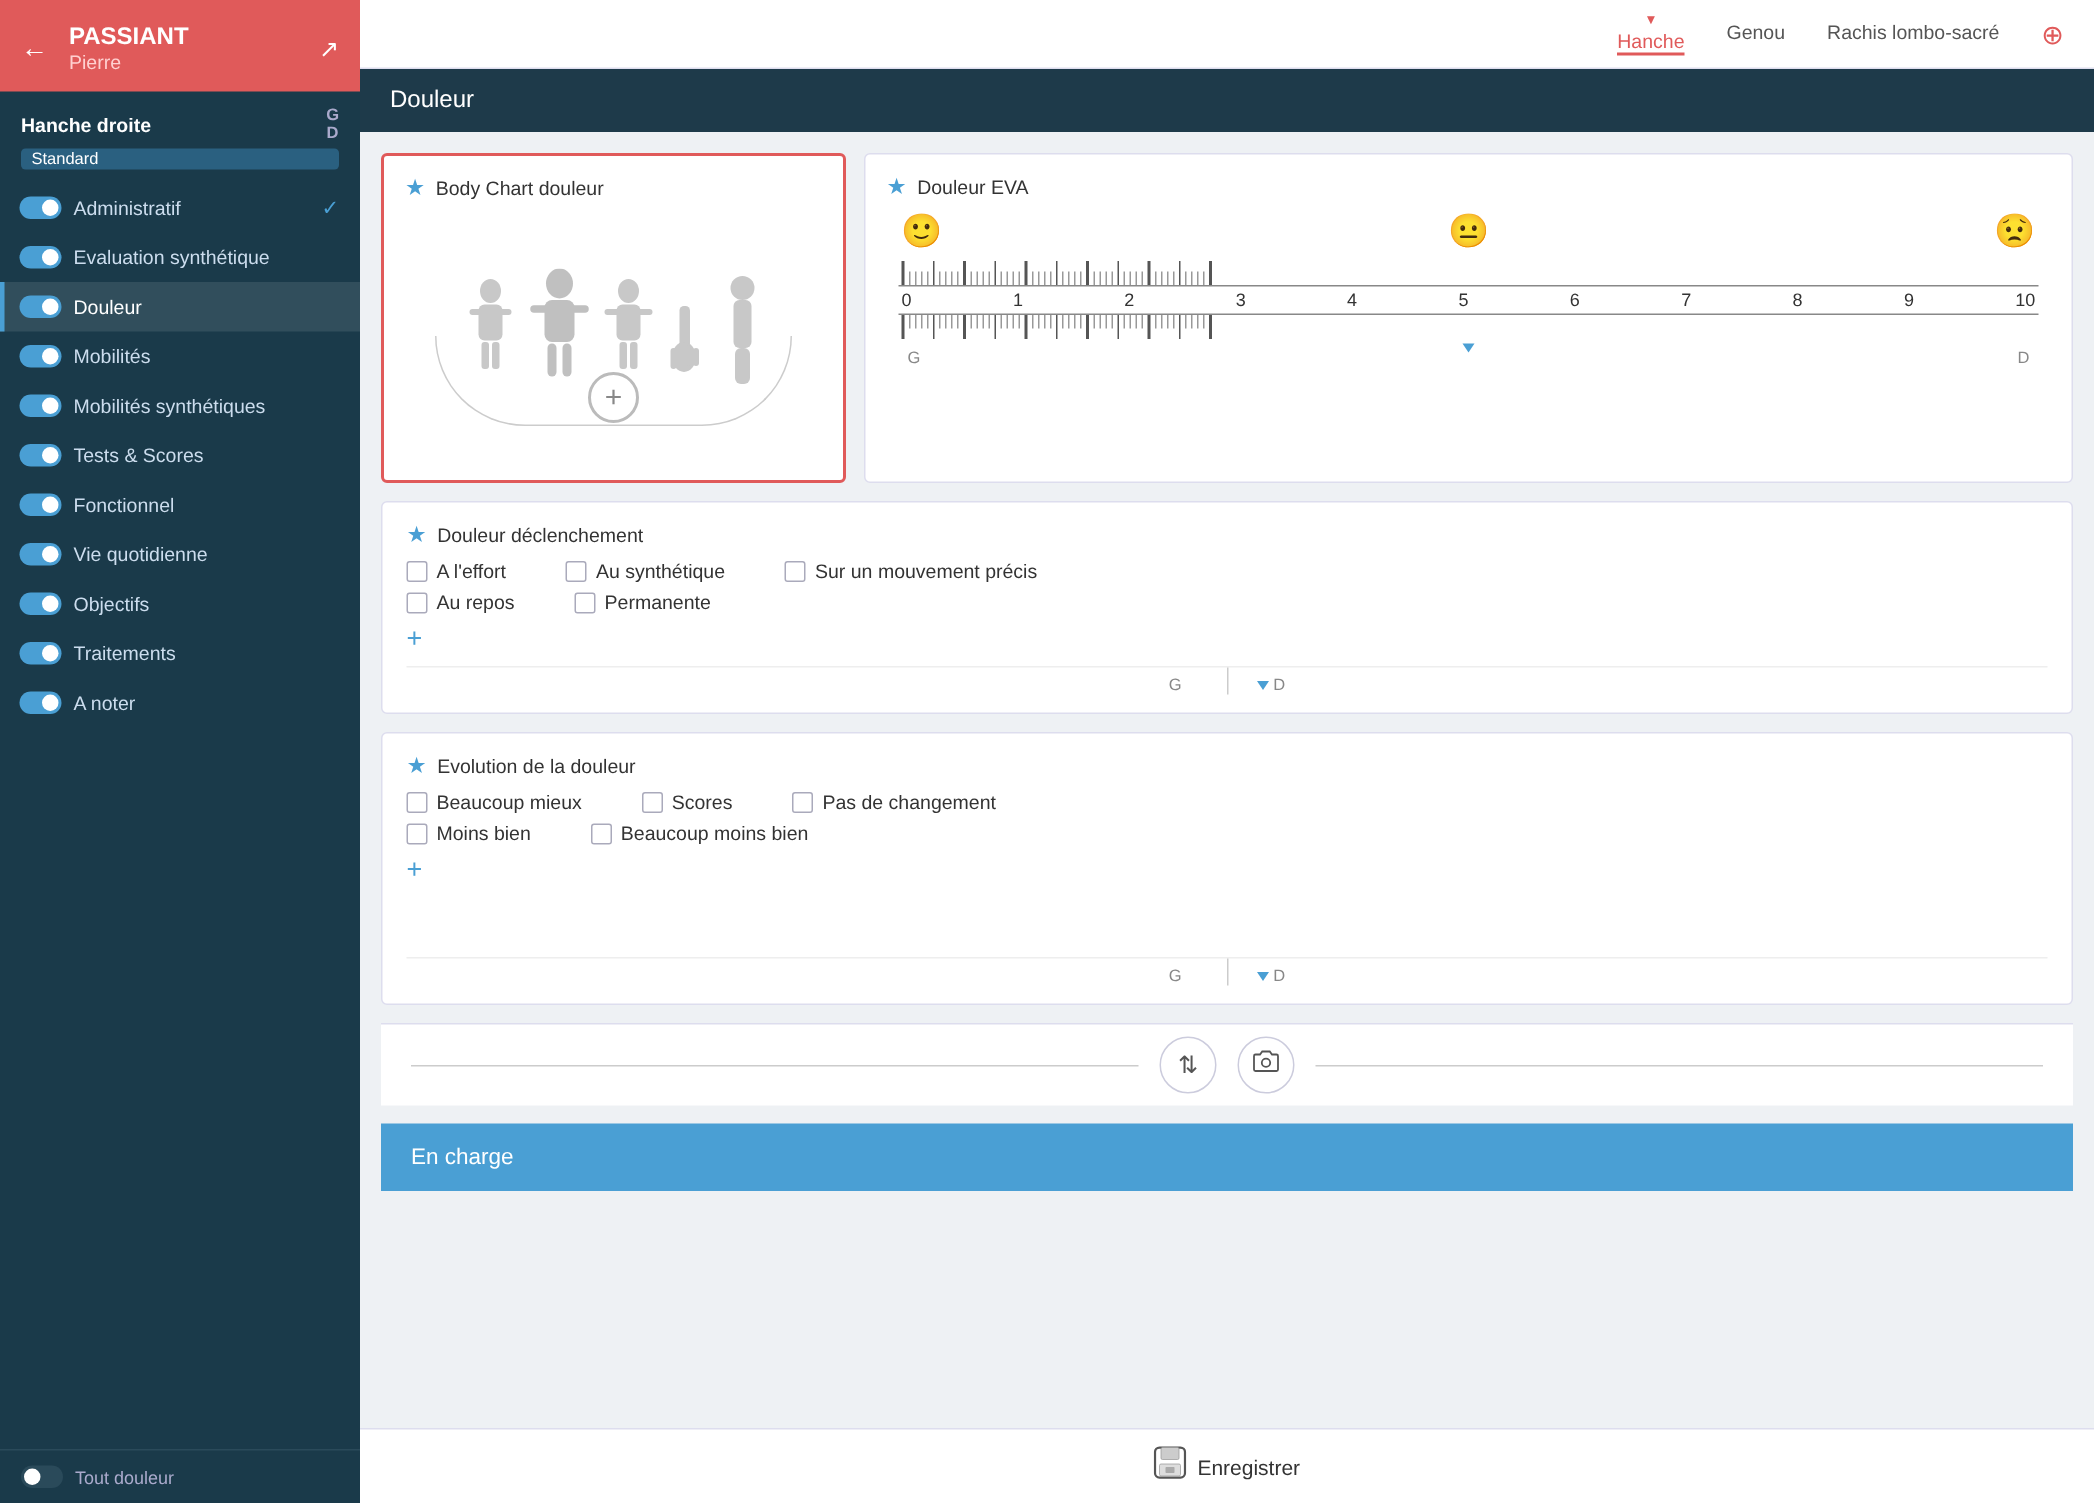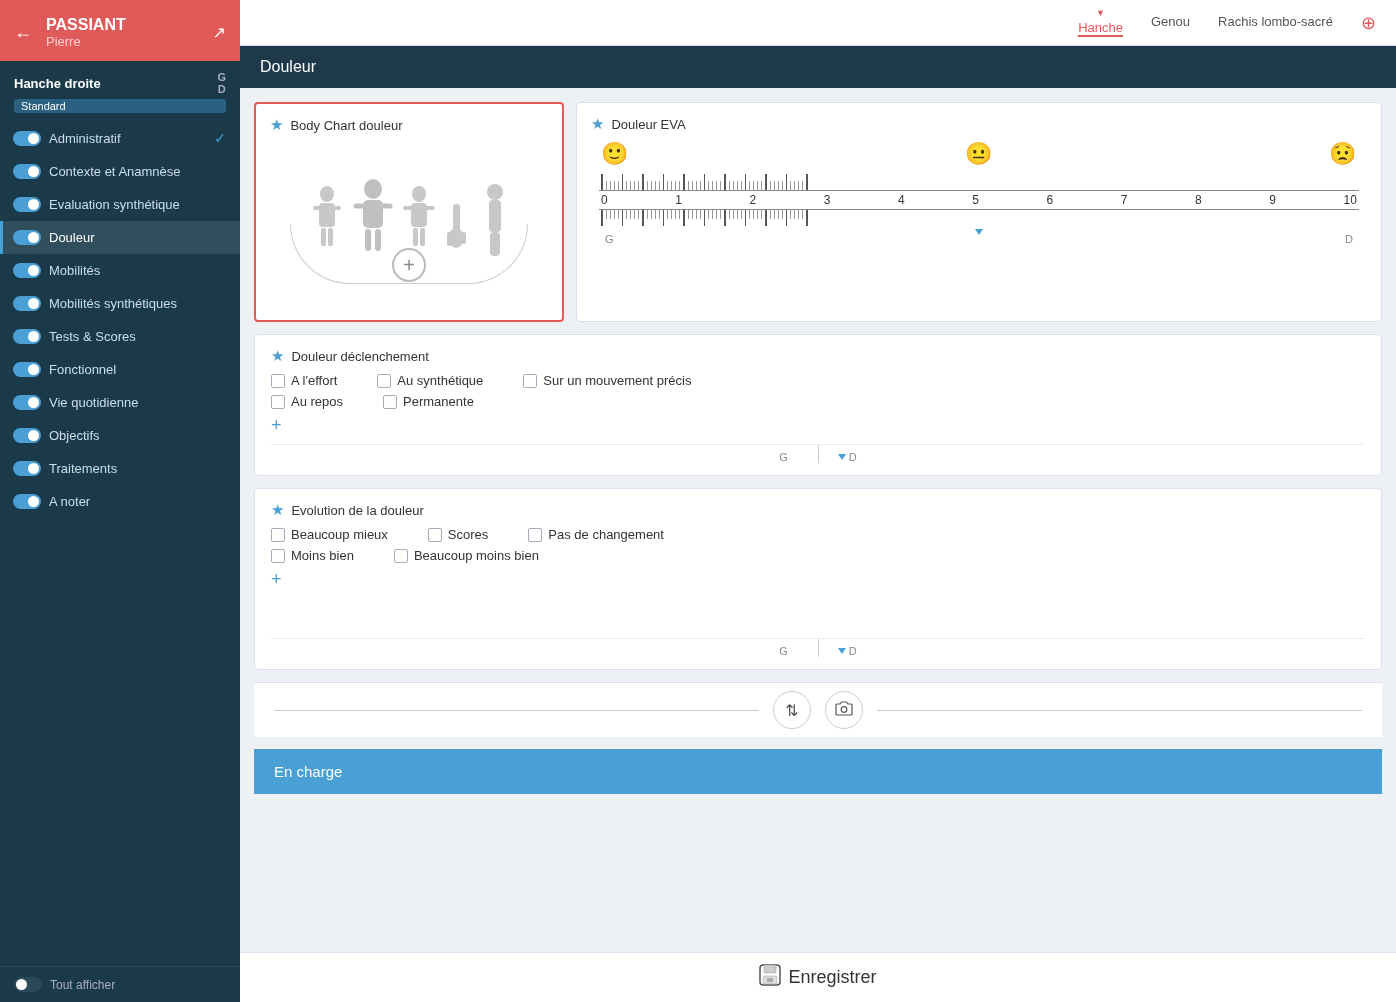--- a/index.html
+++ b/index.html
@@ -312,21 +312,21 @@
       align-items: center;
       justify-content: center;
       padding: 10px 20px;
       gap: 8px;
       min-height: 50px;
     }
     .save-btn {
       display: flex;
       align-items: center;
       gap: 7px;
-      font-size: 18px;
+      font-size: 14px;
       color: #333;
       cursor: pointer;
       background: none;
       border: none;
     }
     .save-icon { font-size: 20px; color: #555; }
   </style>
 </head>
 <body>
 
@@ -351,24 +351,20 @@
 
   <nav class="sidebar-nav">
 
     <div class="sidebar-item">
       <div class="toggle-pill"></div>
       <span>Administratif</span>
       <span class="check-icon">✓</span>
     </div>
     <div class="sidebar-item">
       <div class="toggle-pill"></div>
-      <span>Contexte et Anamnèse</span>
-    </div>
-    <div class="sidebar-item">
-      <div class="toggle-pill"></div>
       <span>Evaluation synthétique</span>
     </div>
     <div class="sidebar-item active">
       <div class="toggle-pill"></div>
       <span>Douleur</span>
     </div>
     <div class="sidebar-item">
       <div class="toggle-pill"></div>
       <span>Mobilités</span>
     </div>
@@ -397,21 +393,21 @@
       <span>Traitements</span>
     </div>
     <div class="sidebar-item">
       <div class="toggle-pill"></div>
       <span>A noter</span>
     </div>
   </nav>
 
   <div class="sidebar-footer">
     <div class="toggle-pill off"></div>
-    <span class="sidebar-footer-label">Tout afficher</span>
+    <span class="sidebar-footer-label">Tout douleur</span>
   </div>
 </div>
 
 <div class="main">
 
   <div class="top-nav">
     <span class="top-nav-item active">
       <span style="display:block;text-align:center;font-size:9px;color:#e05a5a;margin-bottom:2px;">▼</span>
       Hanche
     </span>

